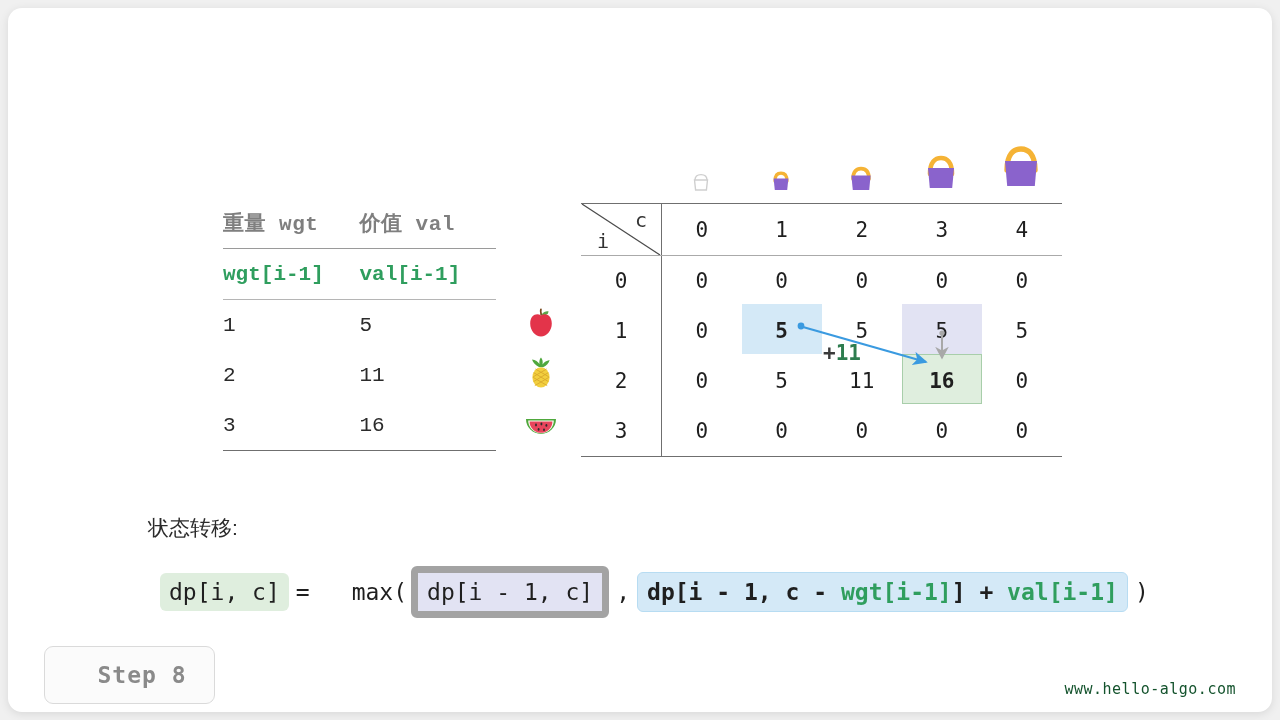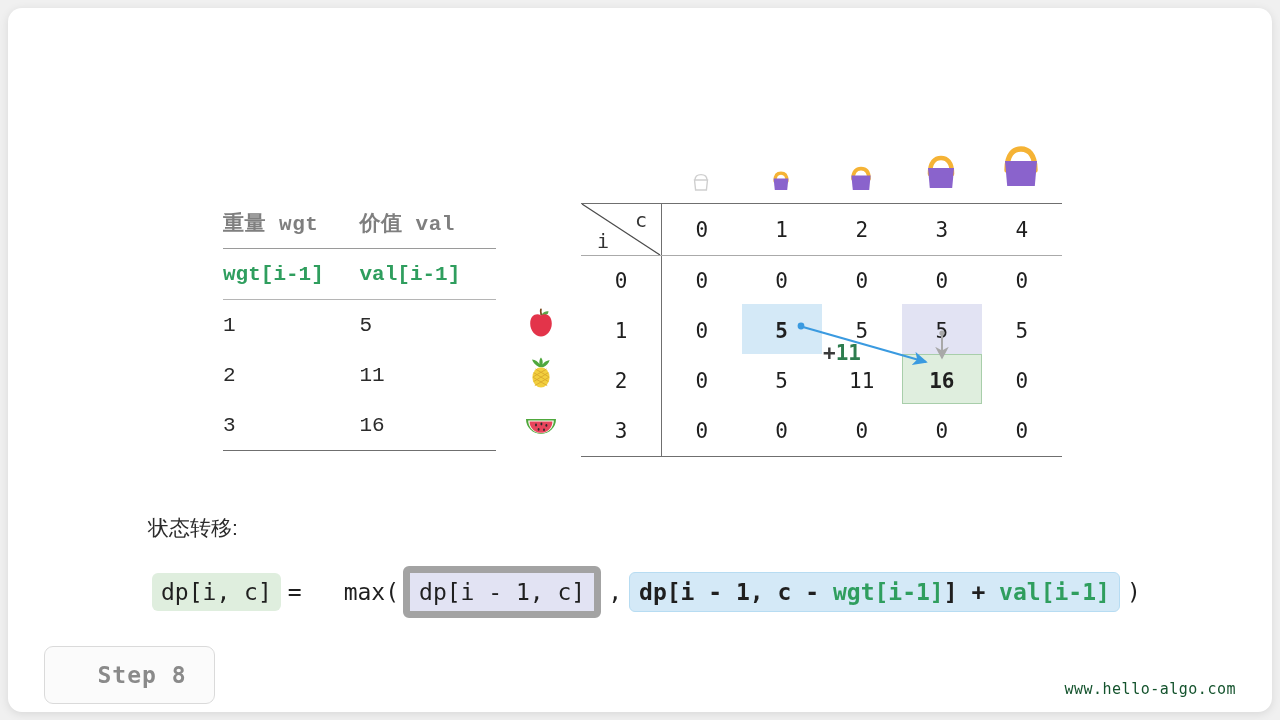--- a/index.html
+++ b/index.html
@@ -162,21 +162,21 @@
   #transition-label {
     position: absolute;
     left: 140px;
     top: 506px;
     font-size: 21px;
     color: #2b2b2b;
     font-family: Liberation Sans, sans-serif;
   }
   #formula {
     position: absolute;
-    left: 144px;
+    left: 152px;
     top: 558px;
     font-size: 23px;
     font-family: "DejaVu Sans Mono", "Liberation Mono", monospace;
     color: #1f1f1f;
     white-space: nowrap;
     display: flex;
     align-items: center;
   }
   .chip {
     display: inline-block;

